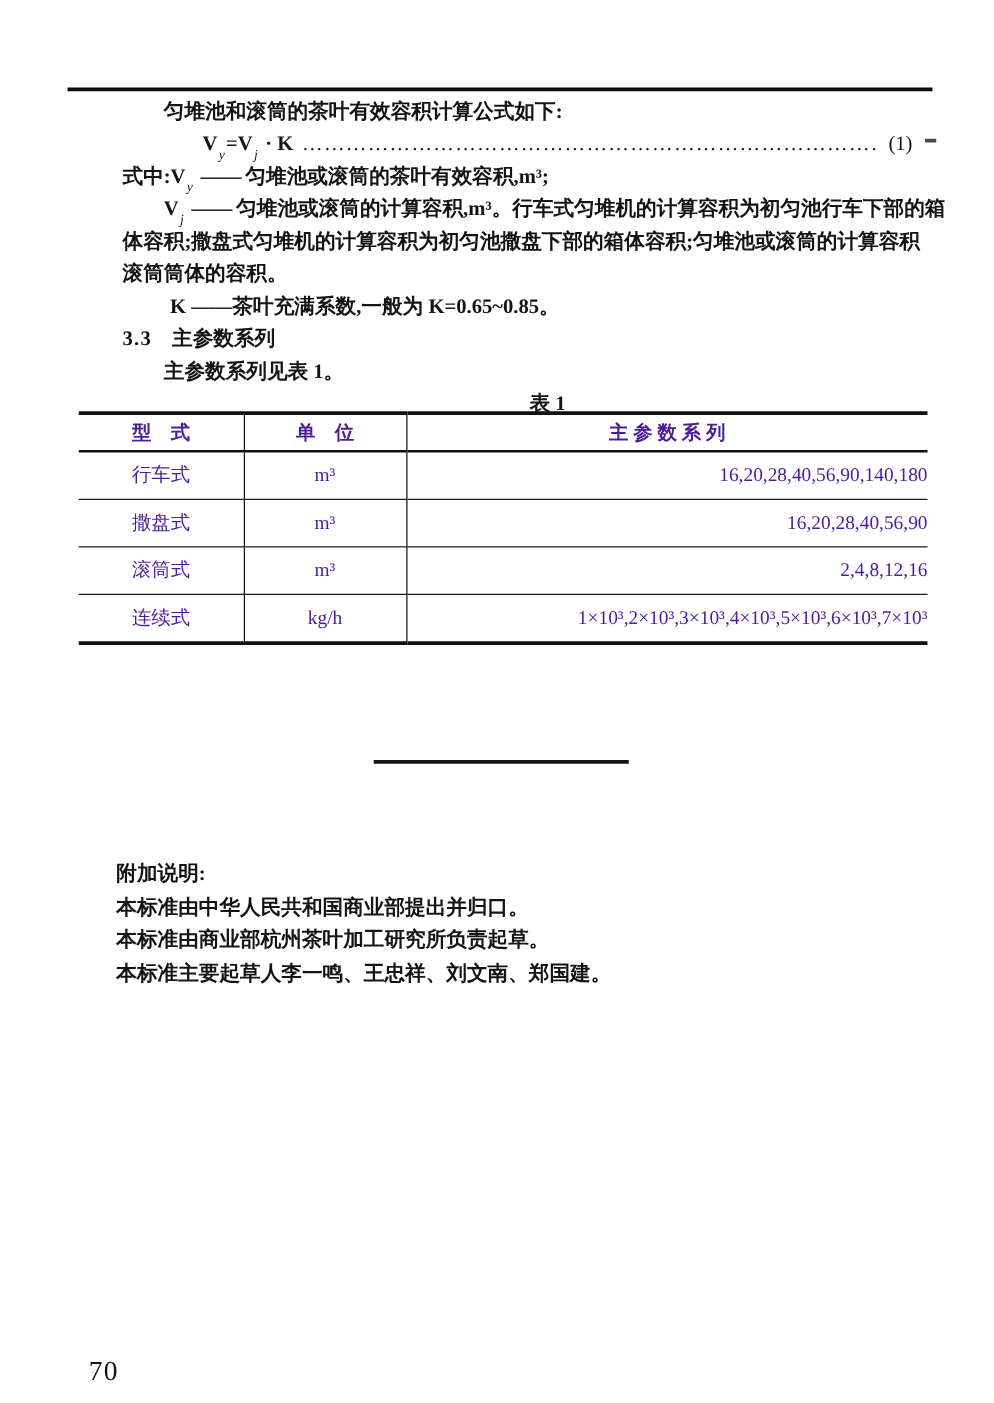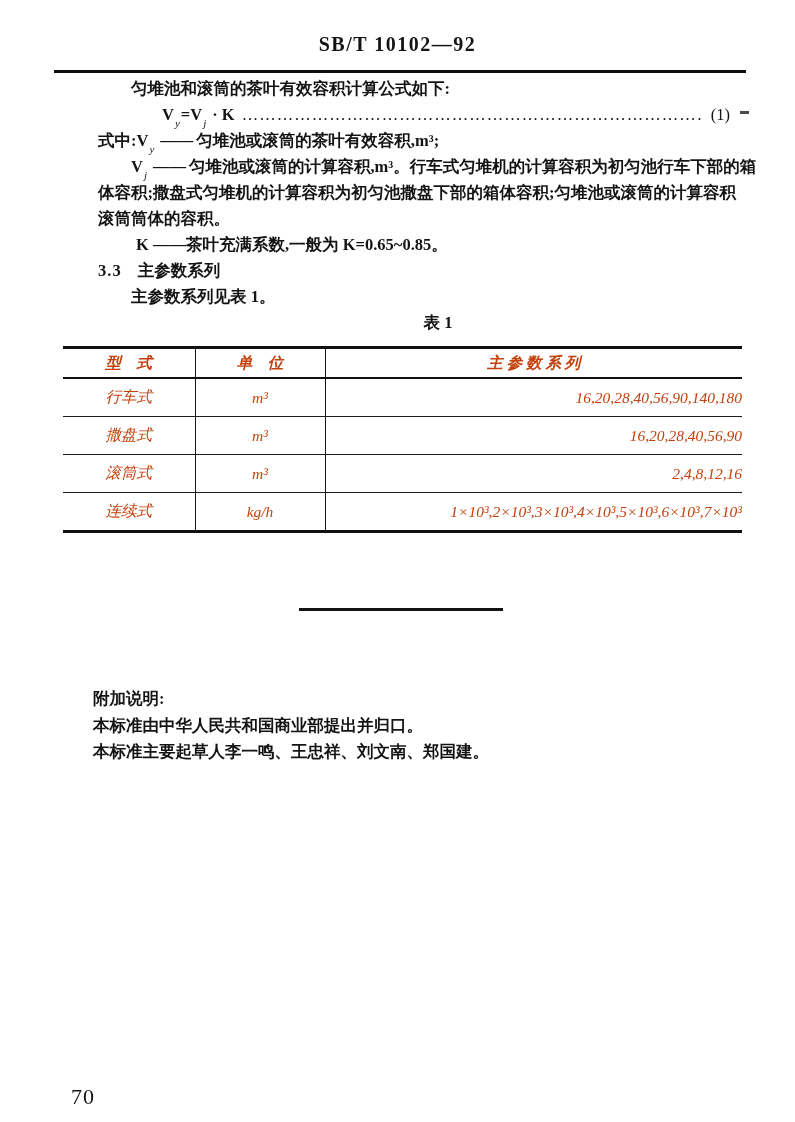--- a/index.html
+++ b/index.html
@@ -46,23 +46,23 @@
     flex:1 1 auto;overflow:hidden;white-space:nowrap;
     margin:0 7px;letter-spacing:1px;font-weight:500;
   }
   .f-num{white-space:nowrap;font-weight:500;}
   .section-line{font-weight:bold;}
   .section-num{letter-spacing:1px;}
   .section-title{margin-left:16px;}
   .caption-line{text-align:center;font-weight:600;font-size:16.5px;font-family:Liberation Serif, serif;}
   
   table.params{
-    position:absolute;top:346px;left:63px;width:679px;
+    position:absolute;top:329px;left:63px;width:679px;
     border-collapse:collapse;table-layout:fixed;
-    font-size:15.5px;color:#c2410c;font-style:italic;
+    font-size:15.5px;color:#4c1d95;
   }
   table.params th{
     border-top:3px solid #101010;
     border-bottom:2.5px solid #101010;
     height:28px;font-weight:600;text-align:center;
     padding:0;
   }
   table.params td{
     border-bottom:1.5px solid #1c1c1c;
     height:37px;padding:0;text-align:center;font-weight:500;
@@ -85,21 +85,20 @@
   .page-number{
     position:absolute;top:1084px;left:71px;
     font-size:22px;font-weight:500;letter-spacing:1px;
   }
 </style>
 </head>
 <body>
 
 <div class="page">
 
-  <div class="doc-title">SB/T 10102—92</div>
   <div class="header-rule"></div>
   <div class="artifact"></div>
 
   <div class="body-text">
 
     <div class="line ind1">匀堆池和滚筒的茶叶有效容积计算公式如下:</div>
 
     <div class="line formula-line">
       <span class="f-expr"><span>V</span><sub class="var">y</sub><span>=V</span><sub class="var">j</sub><span class="f-op">· K</span></span>
       <span class="dots-leader">…………………………………………………………………………………………………………………………</span>
@@ -156,18 +155,19 @@
         <td class="series-cell">1×10³,2×10³,3×10³,4×10³,5×10³,6×10³,7×10³</td>
       </tr>
     </tbody>
   </table>
 
   <div class="mid-divider"></div>
 
   <div class="notes">
     <div class="line">附加说明:</div>
     <div class="line">本标准由中华人民共和国商业部提出并归口。</div>
+    <div class="line">本标准由商业部杭州茶叶加工研究所负责起草。</div>
     <div class="line">本标准主要起草人李一鸣、王忠祥、刘文南、郑国建。</div>
   </div>
 
   <div class="page-number">70</div>
 
 </div>
 
 </body></html>

